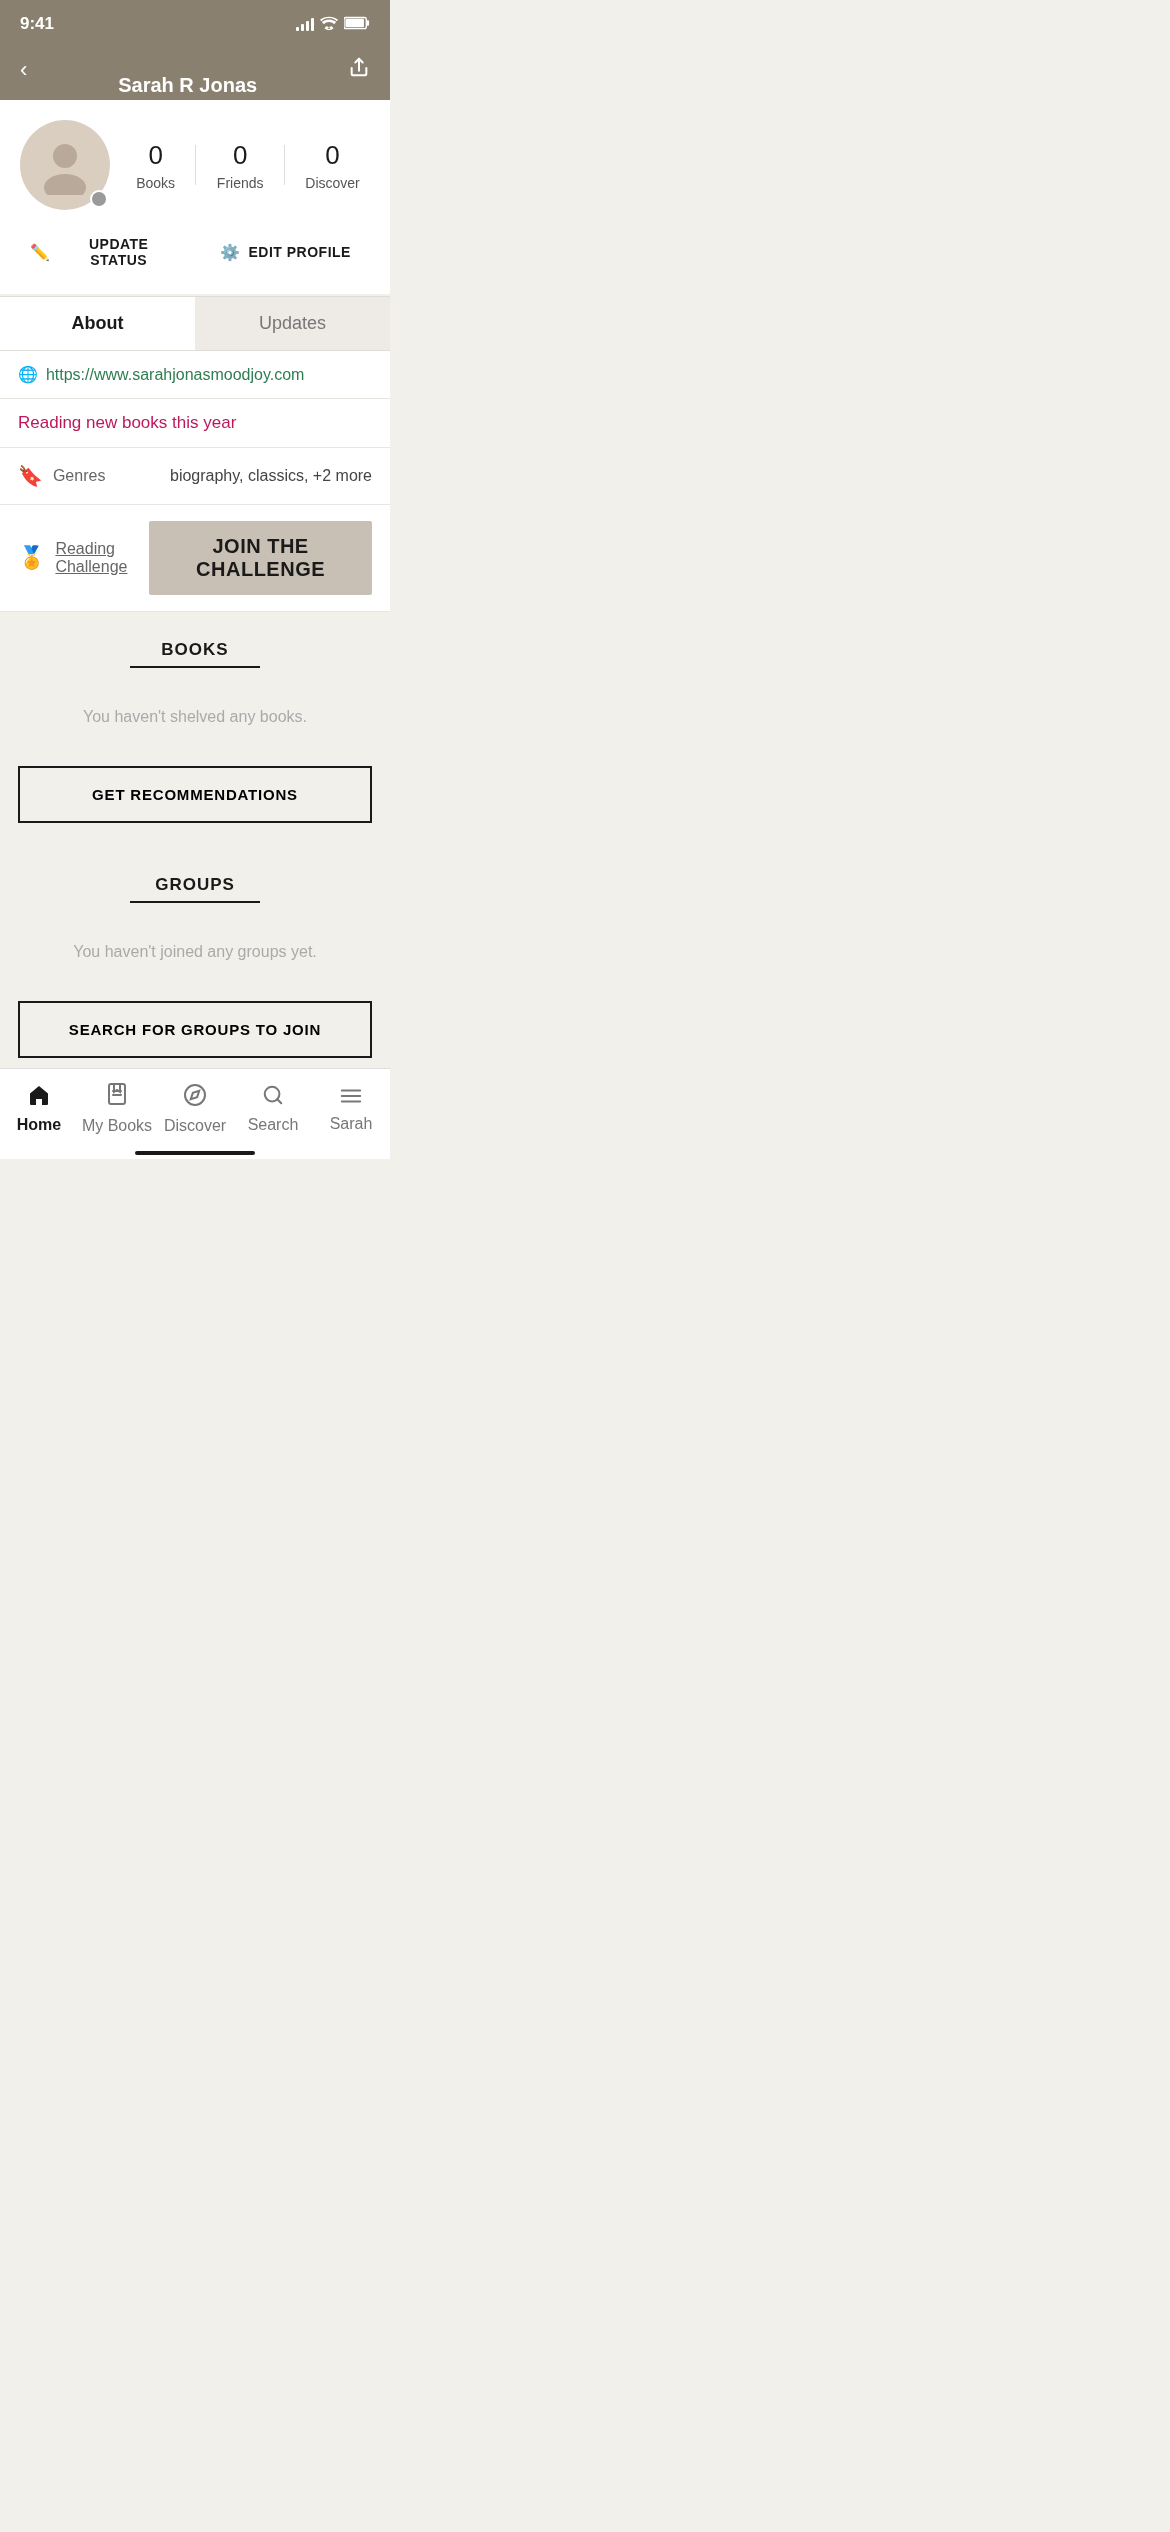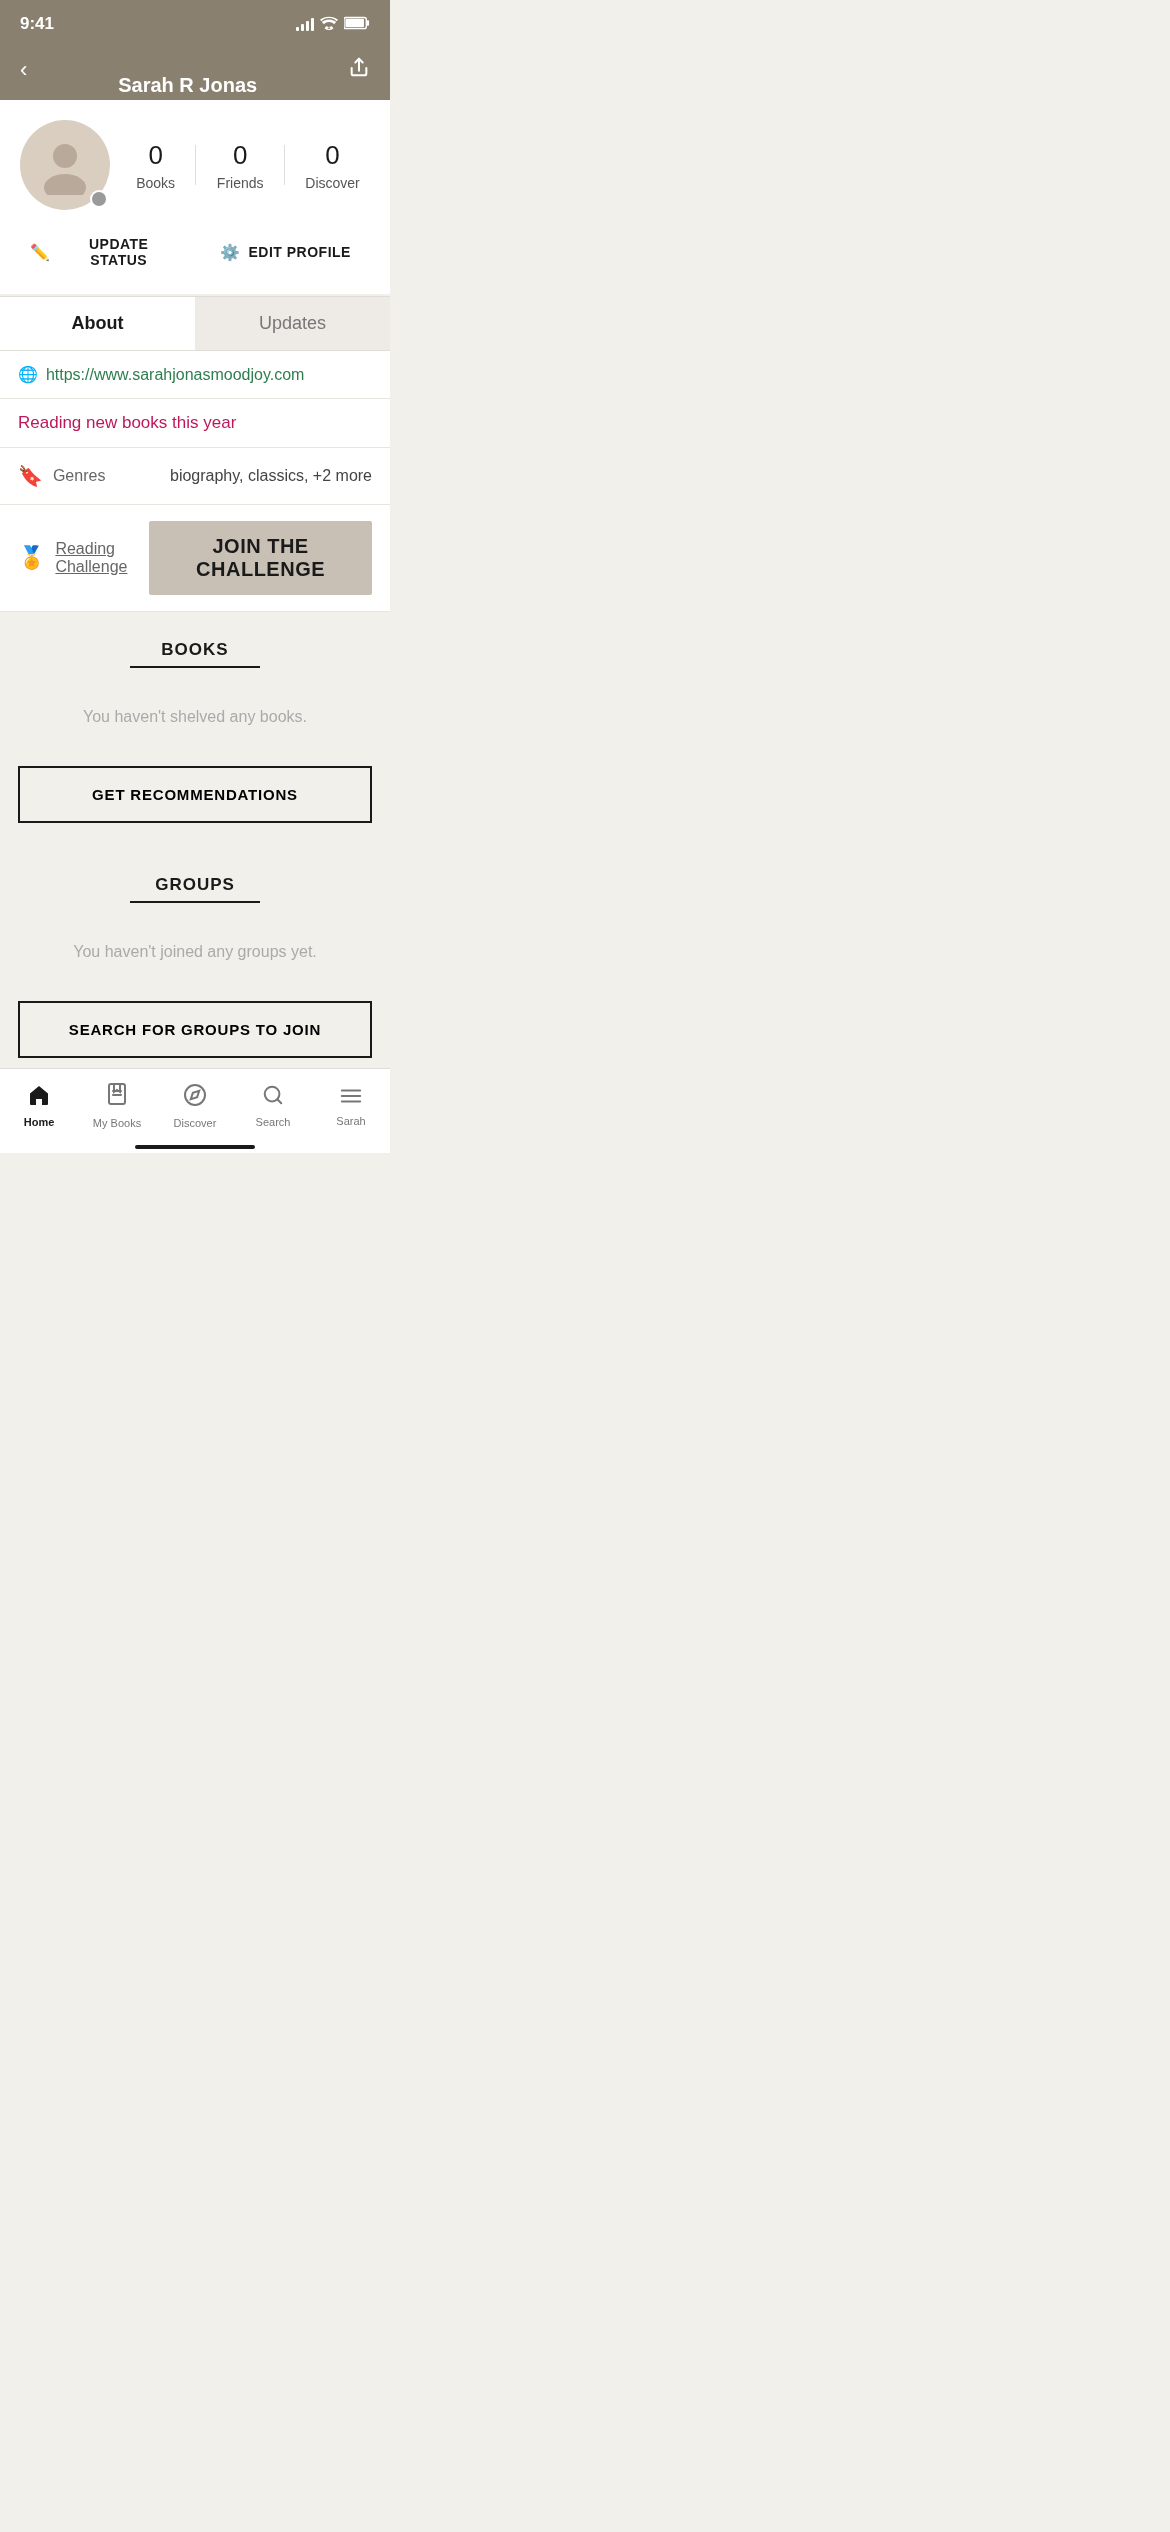--- a/index.html
+++ b/index.html
@@ -376,21 +376,21 @@
       padding: 4px 0;
     }
     .nav-item-icon {
       font-size: 22px;
       color: #777;
     }
     .nav-item.active .nav-item-icon {
       color: #1a1a1a;
     }
     .nav-item-label {
-      font-size: 11px;
+      font-size: 16px;
       color: #777;
     }
     .nav-item.active .nav-item-label {
       color: #1a1a1a;
       font-weight: 600;
     }
 
     
     .home-indicator {
       background: #fff;

